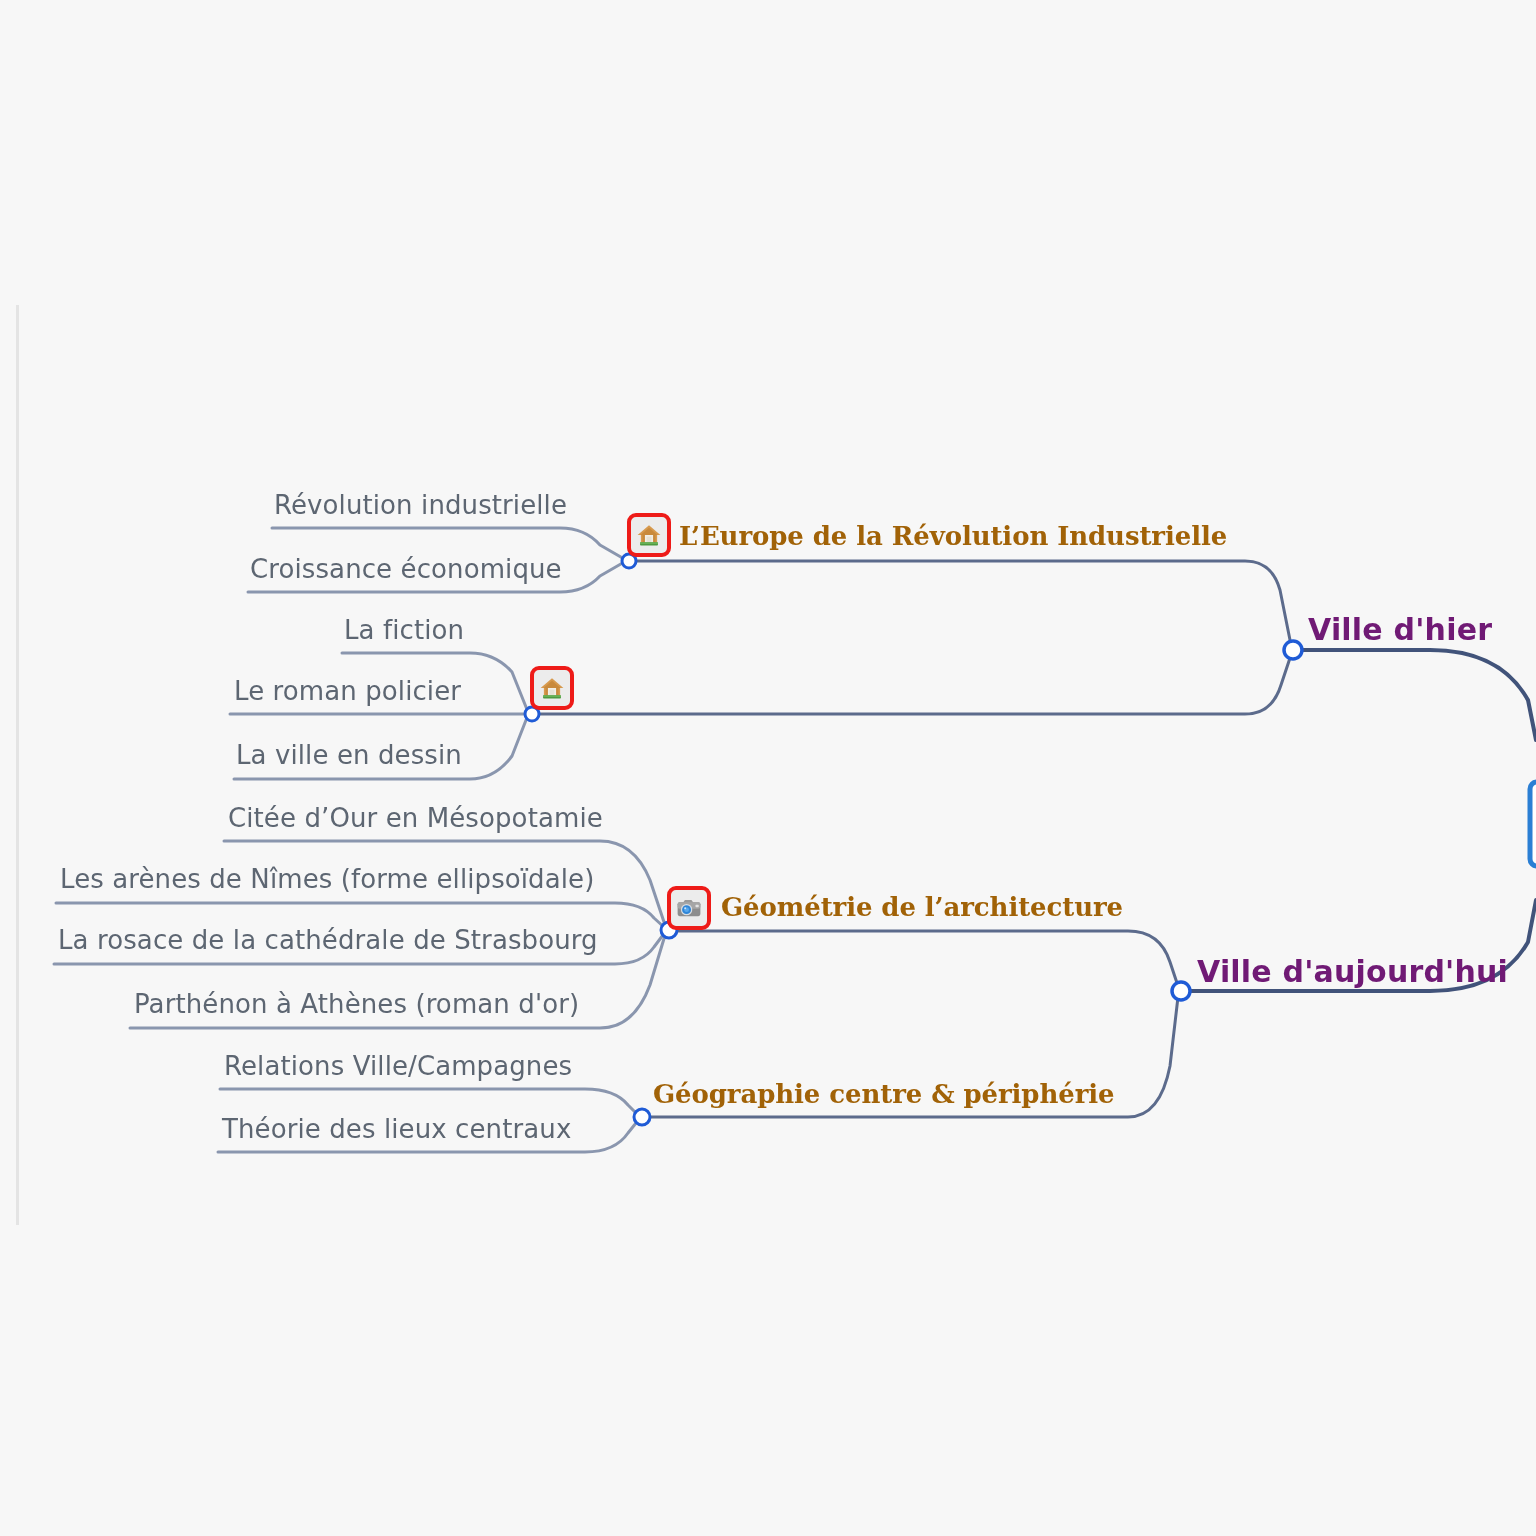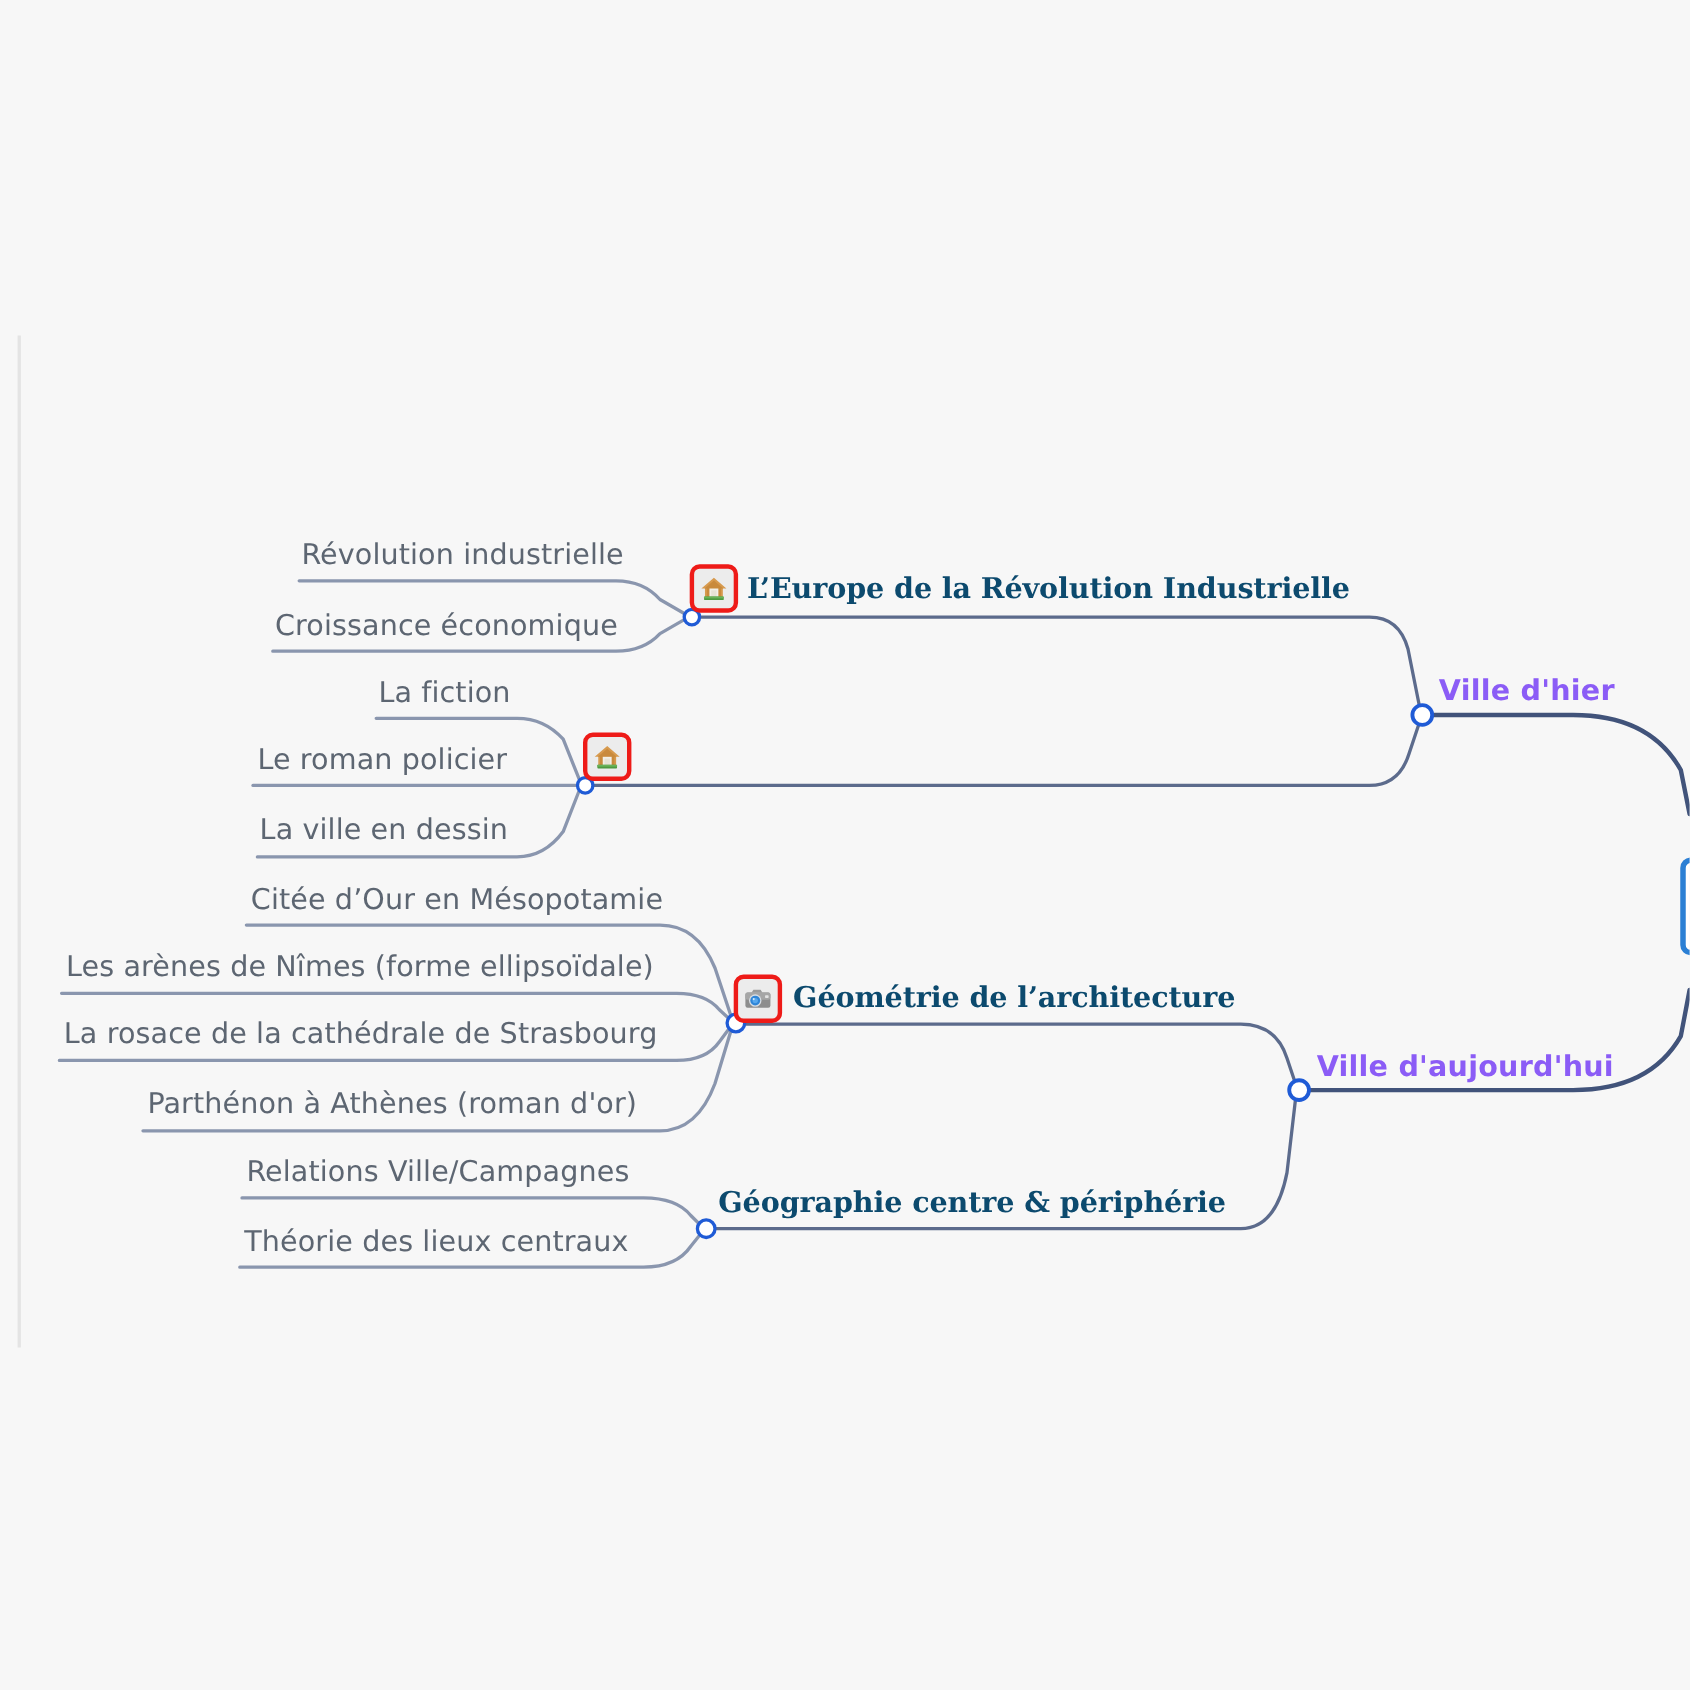--- a/index.html
+++ b/index.html
@@ -37,28 +37,28 @@
     font-family: "DejaVu Sans", sans-serif;
     font-size: 26px;
     font-weight: 400;
     color: #5d6672;
     letter-spacing: 0.1px;
   }
   .branch-label {
     font-family: "DejaVu Serif", serif;
     font-size: 26px;
     font-weight: 700;
-    color: #0c4a6e;
+    color: #a16207;
     letter-spacing: -0.1px;
   }
   .parent-label {
     font-family: "DejaVu Sans", sans-serif;
-    font-size: 26px;
+    font-size: 30px;
     font-weight: 700;
-    color: #8b5cf6;
+    color: #701a75;
     letter-spacing: 0.2px;
   }
   
   .icon-badge {
     position: absolute;
     width: 44px;
     height: 44px;
     box-sizing: border-box;
     border: 4px solid #ee1b18;
     border-radius: 9px;

